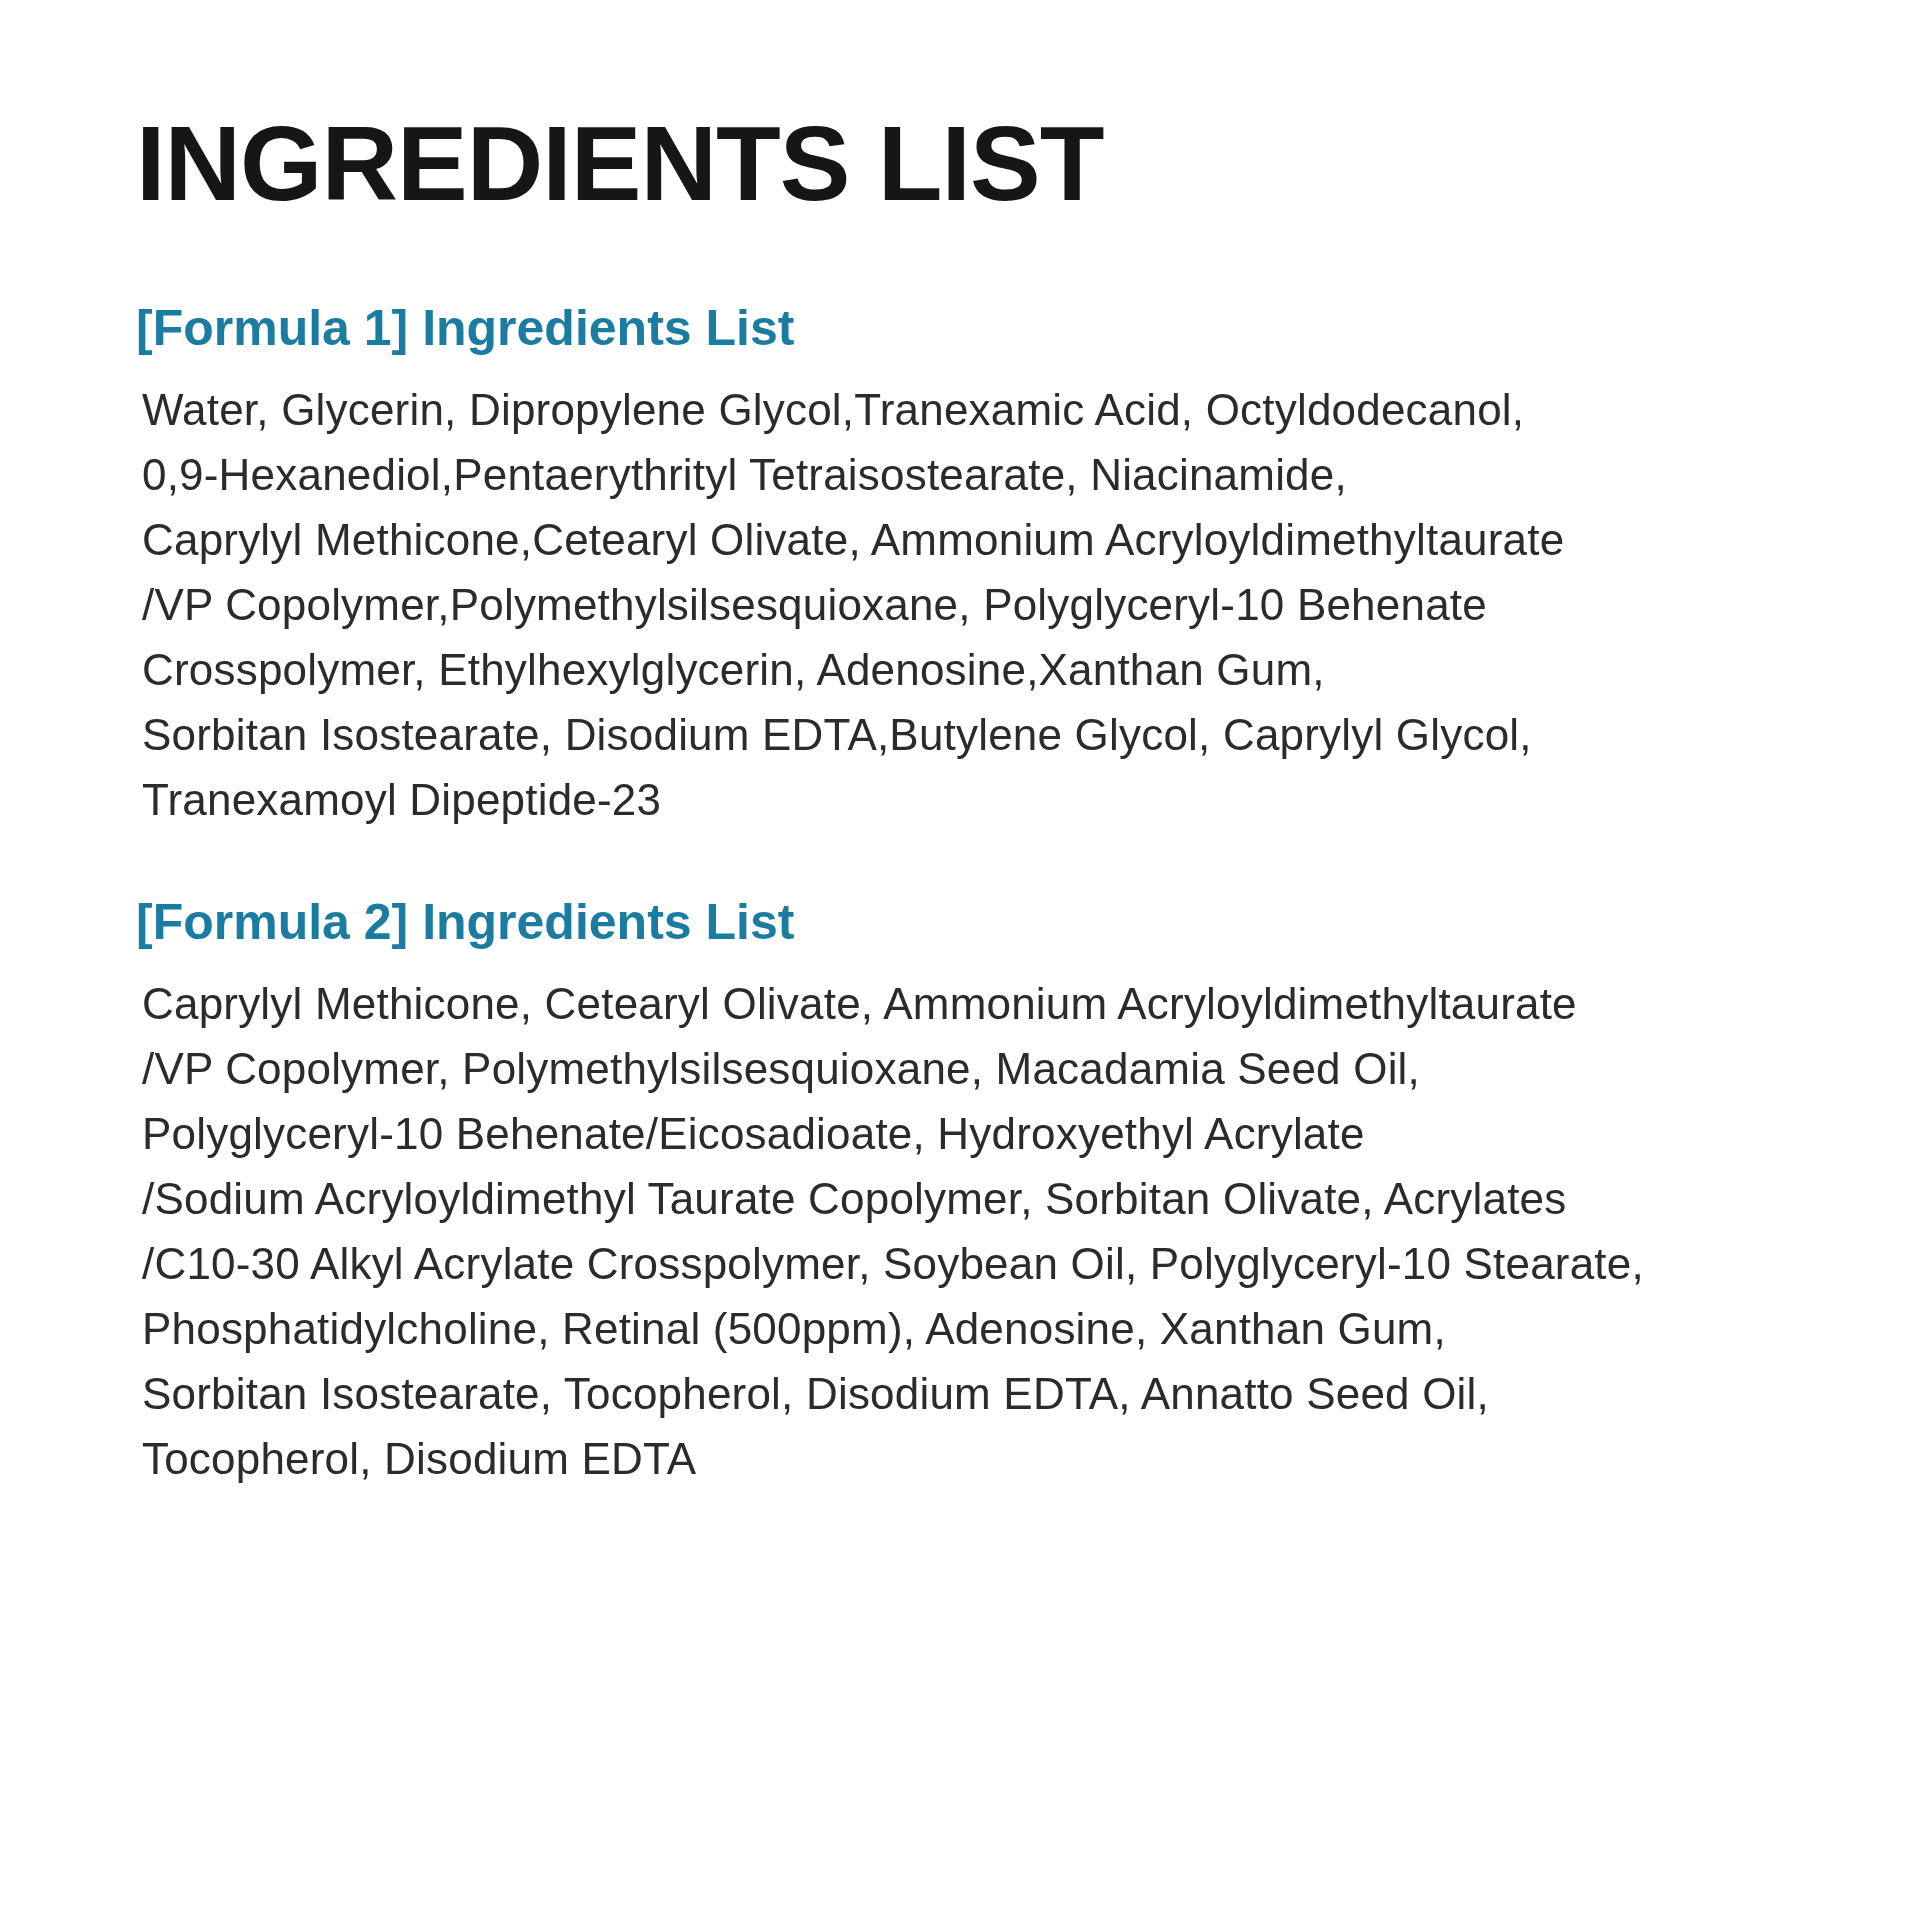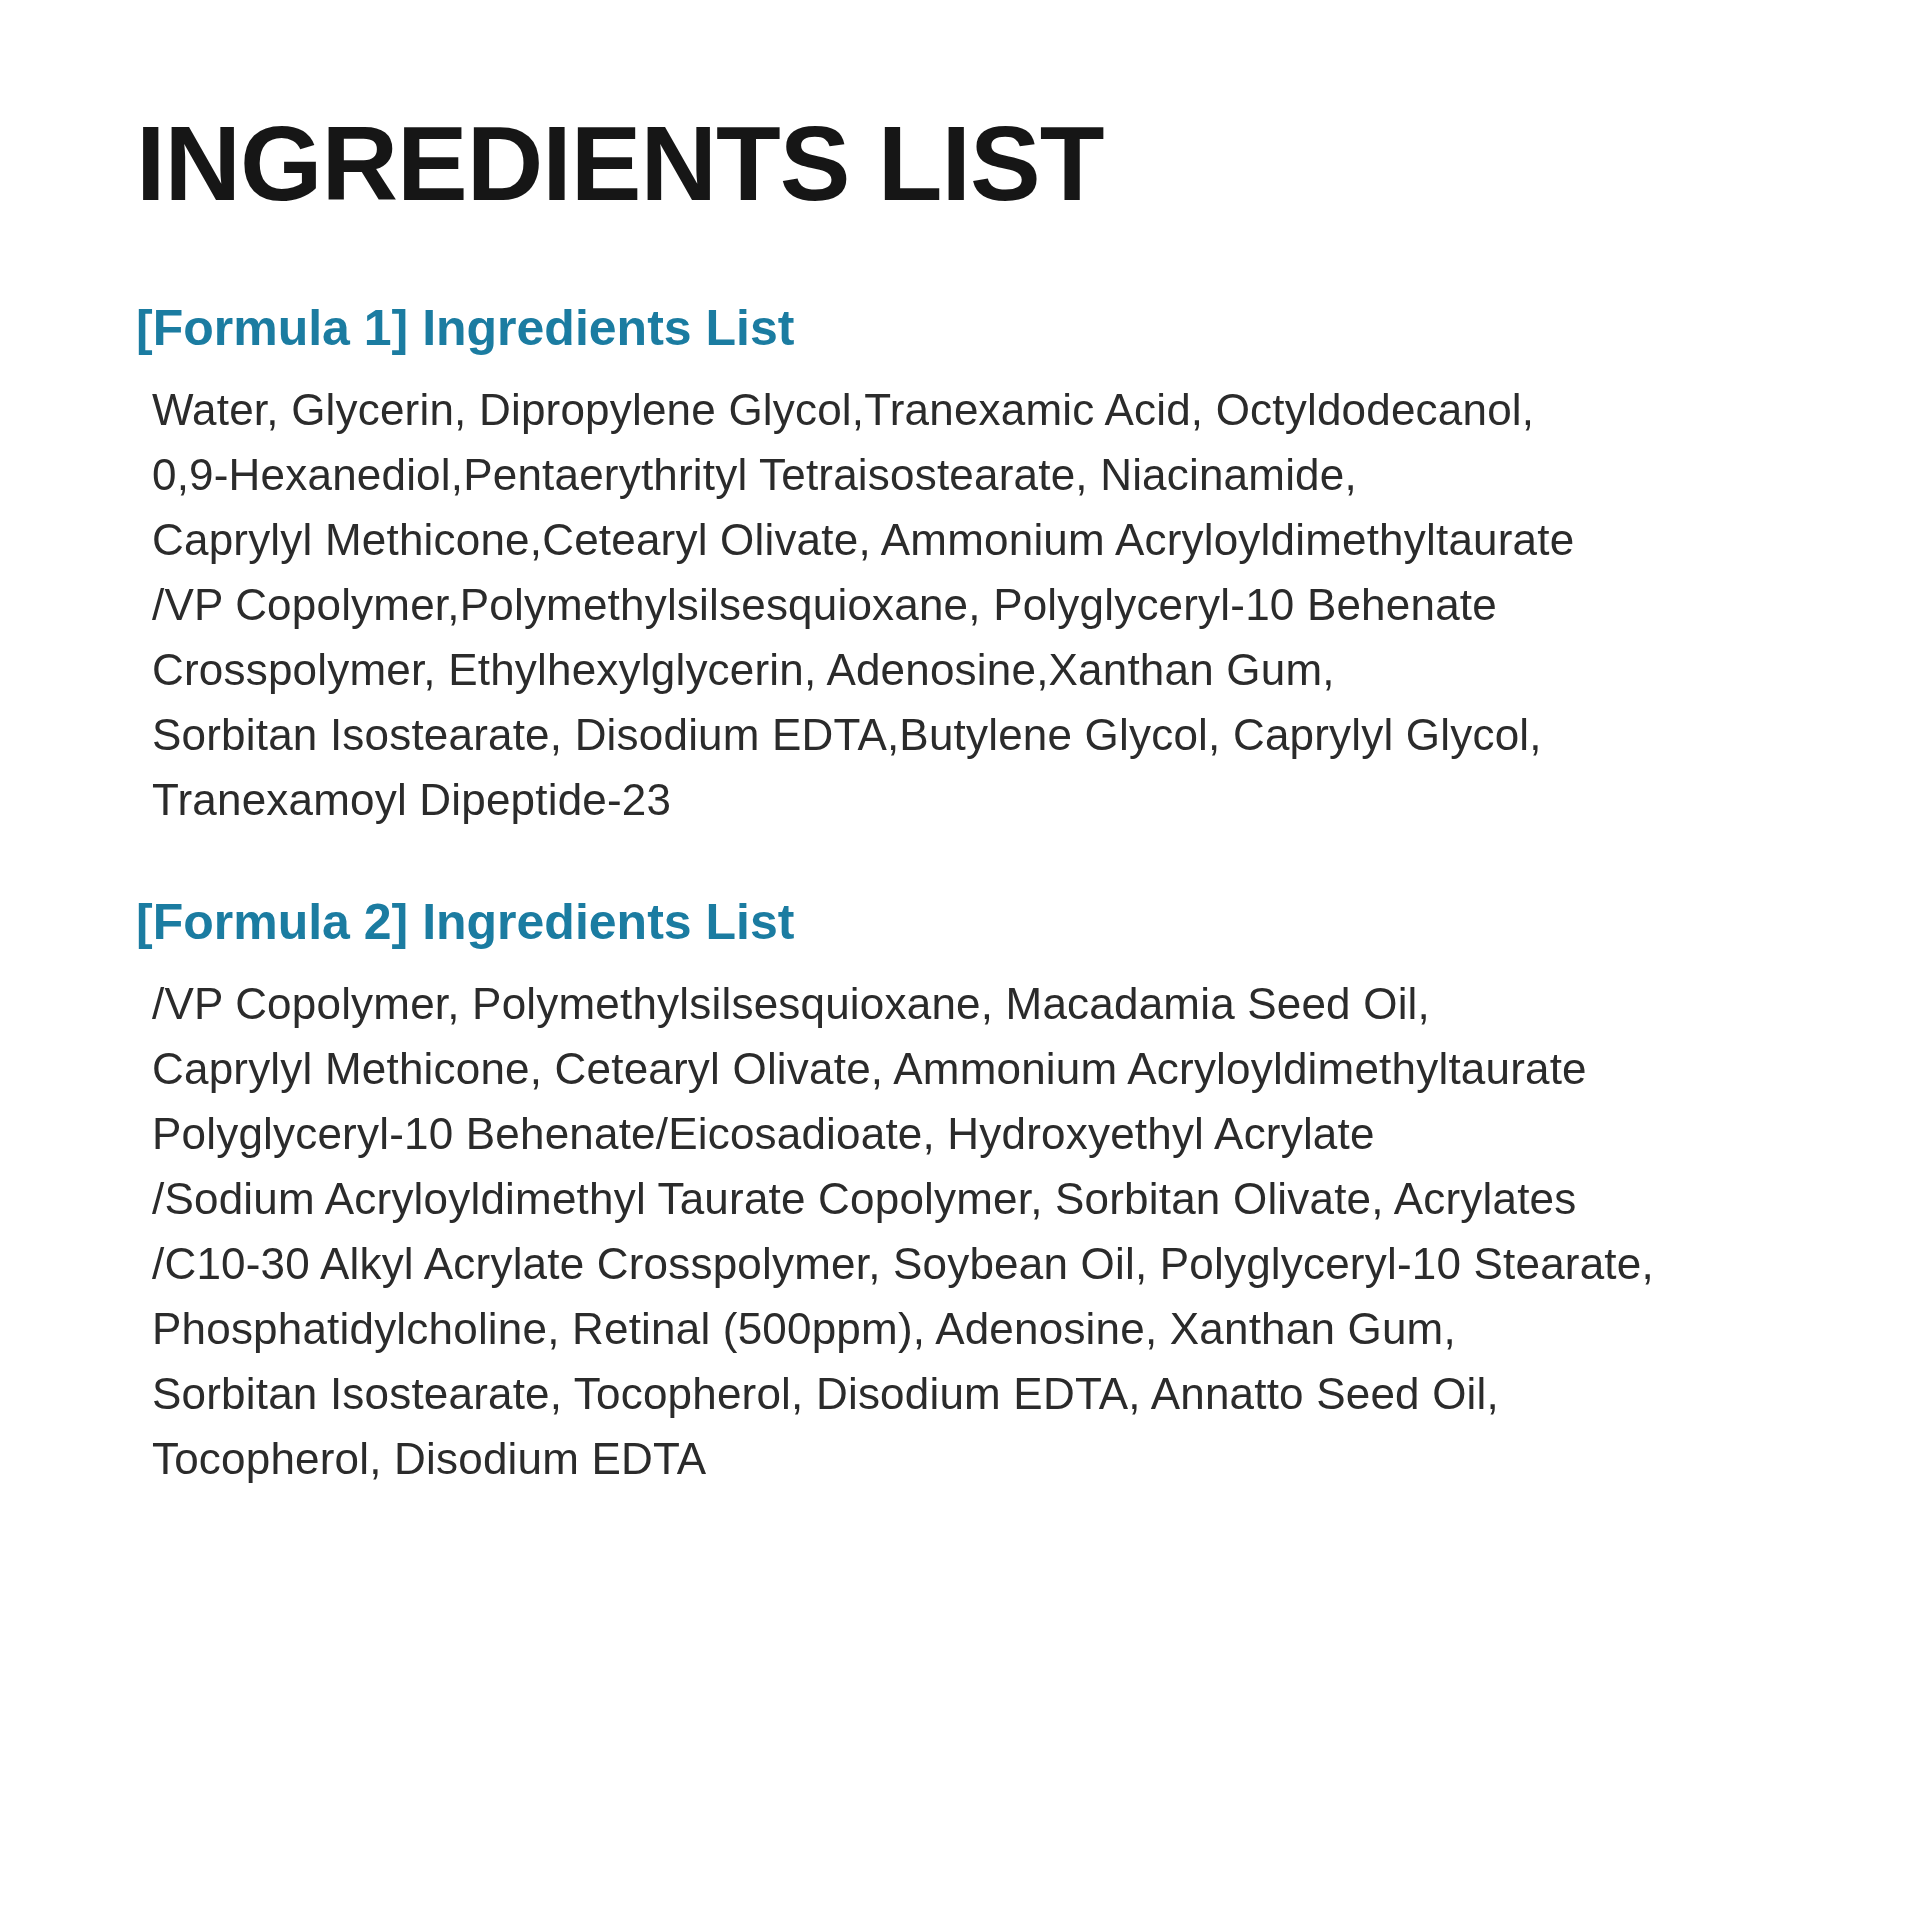--- a/index.html
+++ b/index.html
@@ -36,21 +36,21 @@
     font-size: 50px;
     line-height: 1.15;
     font-weight: 700;
     letter-spacing: 0px;
     color: var(--accent);
   }
   .section-heading.second {
     margin-top: 62px;
   }
   .ingredients-body {
-    margin: 16px;
+    margin: 6px;
   }
   .ingredient-line {
     font-size: 44px;
     line-height: 65px;
     font-weight: 400;
     color: var(--text);
     white-space: nowrap;
     letter-spacing: 0.2px;
   }
 </style>
@@ -70,22 +70,22 @@
       <div class="ingredient-line">/VP Copolymer,Polymethylsilsesquioxane, Polyglyceryl-10 Behenate</div>
       <div class="ingredient-line">Crosspolymer, Ethylhexylglycerin, Adenosine,Xanthan Gum,</div>
       <div class="ingredient-line">Sorbitan Isostearate, Disodium EDTA,Butylene Glycol, Caprylyl Glycol,</div>
       <div class="ingredient-line">Tranexamoyl Dipeptide-23</div>
     </div>
   </section>
 
   <section>
     <h2 class="section-heading second">[Formula 2] Ingredients List</h2>
     <div class="ingredients-body">
+      <div class="ingredient-line">Caprylyl Methicone, Cetearyl Olivate, Ammonium Acryloyldimethyltaurate</div>
       <div class="ingredient-line">/VP Copolymer, Polymethylsilsesquioxane, Macadamia Seed Oil,</div>
-      <div class="ingredient-line">Caprylyl Methicone, Cetearyl Olivate, Ammonium Acryloyldimethyltaurate</div>
       <div class="ingredient-line">Polyglyceryl-10 Behenate/Eicosadioate, Hydroxyethyl Acrylate</div>
       <div class="ingredient-line">/Sodium Acryloyldimethyl Taurate Copolymer, Sorbitan Olivate, Acrylates</div>
       <div class="ingredient-line">/C10-30 Alkyl Acrylate Crosspolymer, Soybean Oil, Polyglyceryl-10 Stearate,</div>
       <div class="ingredient-line">Phosphatidylcholine, Retinal (500ppm), Adenosine, Xanthan Gum,</div>
       <div class="ingredient-line">Sorbitan Isostearate, Tocopherol, Disodium EDTA, Annatto Seed Oil,</div>
       <div class="ingredient-line">Tocopherol, Disodium EDTA</div>
     </div>
   </section>
 
 </div>

